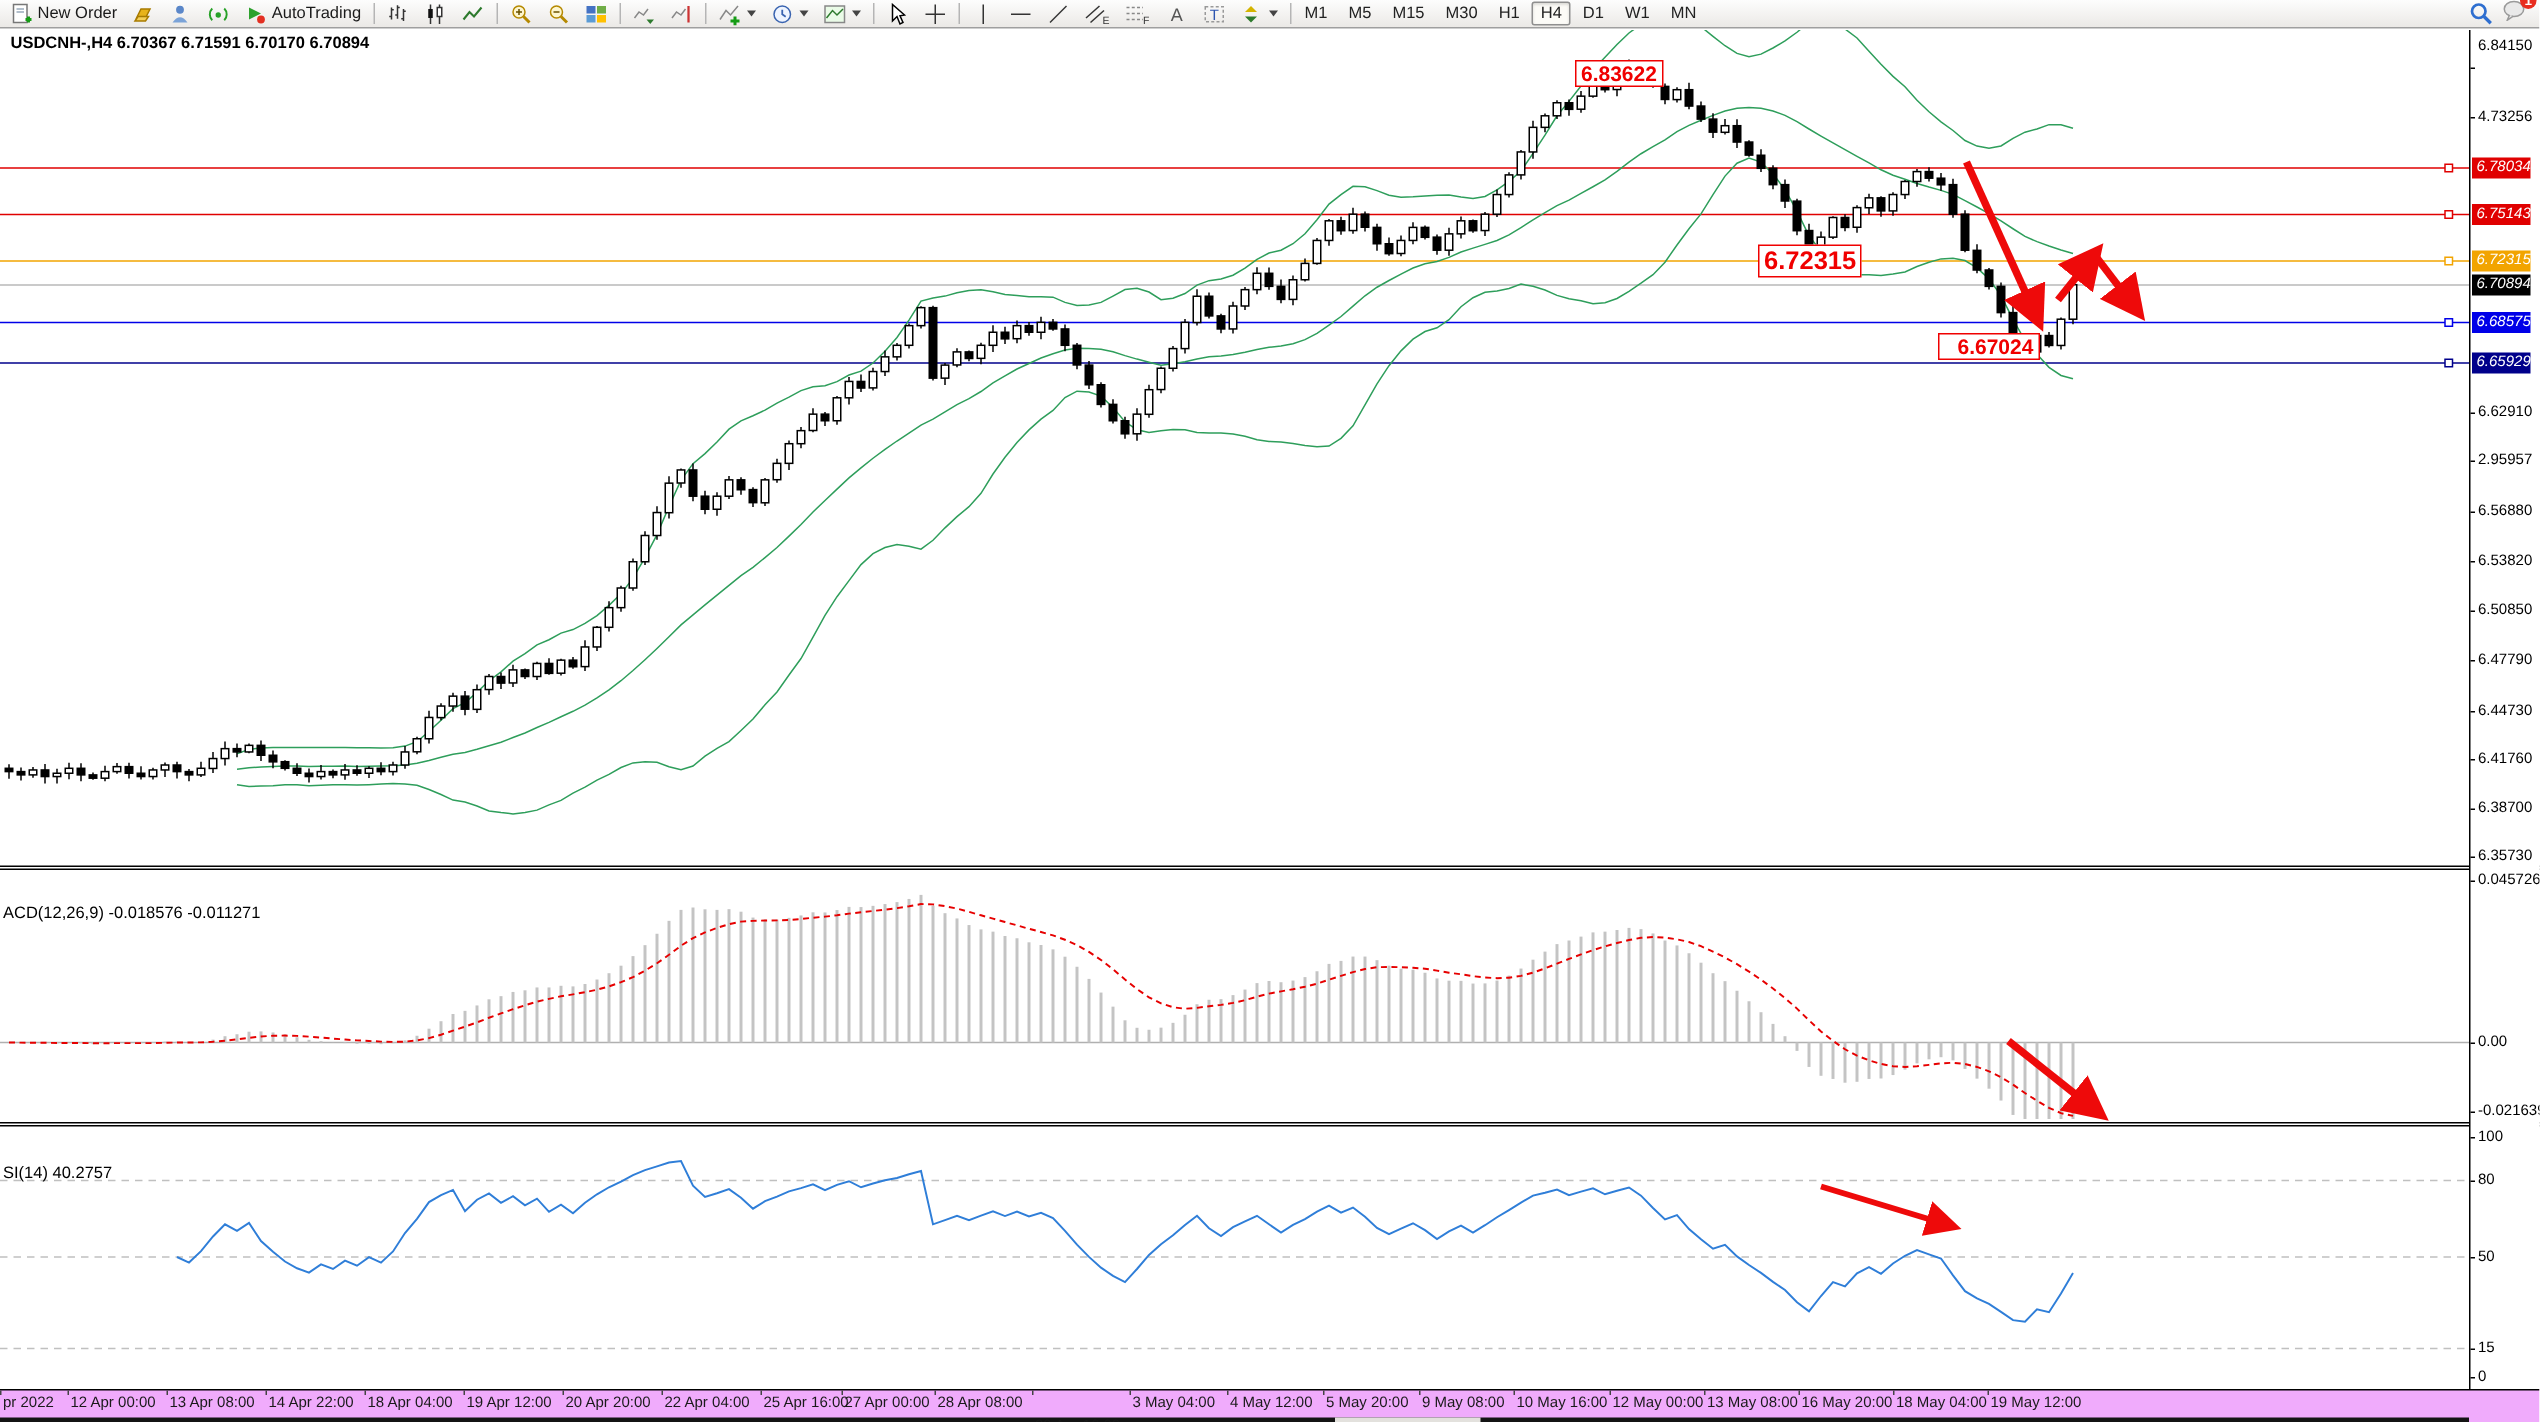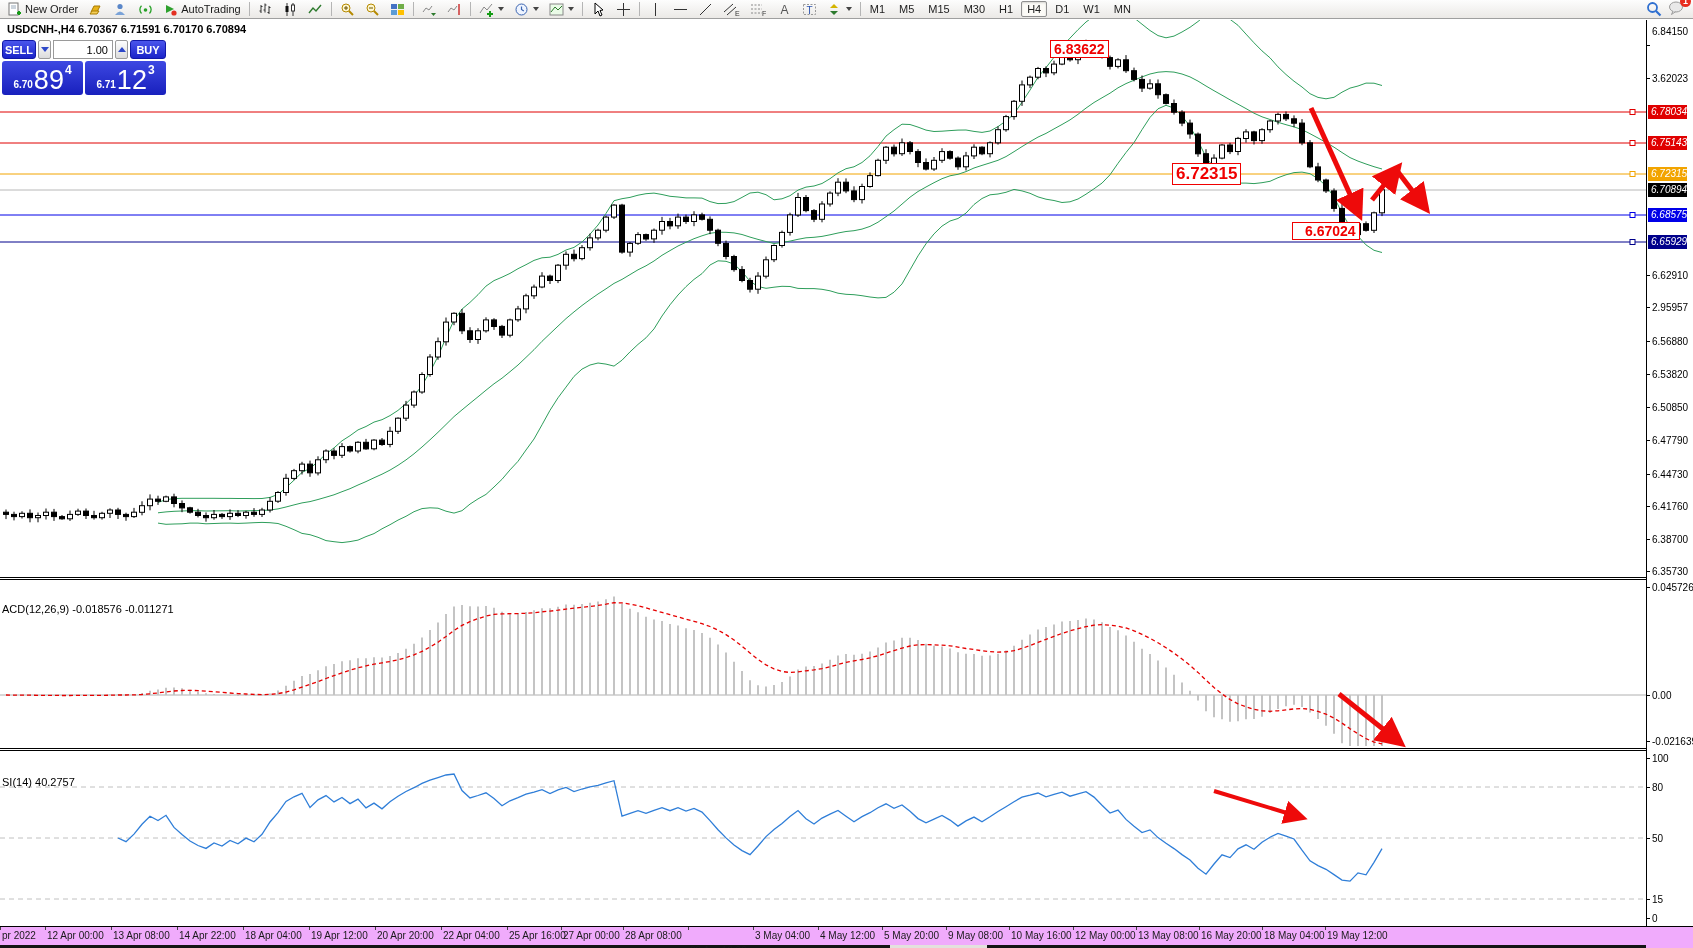--- a/index.html
+++ b/index.html
@@ -820,21 +820,21 @@
       <line x1="0" y1="87" x2="1646" y2="87" stroke="#c0c0c0" stroke-dasharray="5,4"></line>
       <line x1="0" y1="148" x2="1646" y2="148" stroke="#c0c0c0" stroke-dasharray="5,4"></line>
       <polyline points="118,87.0 126,90.7 134,83.1 142,73.3 150,65.2 158,69.5 166,64.3 174,76.4 182,83.5 190,90.0 198,94.5 206,97.4 214,91.9 222,95.0 230,89.4 238,92.8 246,87.1 254,90.8 262,83.3 270,71.0 278,61.6 286,50.4 294,45.8 302,42.3 310,56.5 318,48.8 326,44.6 334,50.9 342,46.5 350,52.6 358,48.1 366,56.9 374,52.1 382,57.8 390,50.8 398,45.2 406,40.5 414,36.7 422,32.4 430,29.1 438,26.6 446,24.0 454,23.0 462,39.5 470,46.9 478,44.5 486,41.8 494,47.5 502,54.8 510,49.8 518,46.7 526,43.2 534,41.1 542,38.6 550,42.5 558,38.9 566,36.5 574,40.5 582,38.0 590,35.8 598,34.3 606,31.8 614,29.7 622,65.2 630,62.4 638,59.6 646,62.4 654,59.4 662,56.6 670,59.7 678,56.7 686,60.0 694,57.5 702,61.1 710,69.6 718,78.8 726,86.9 734,94.1 742,99.6 750,103.7 758,95.0 766,85.6 774,78.5 782,72.5 790,65.6 798,59.5 806,67.8 814,73.0 822,67.1 830,63.2 838,59.5 846,65.2 854,70.7 862,65.6 870,61.7 878,56.7 886,52.8 894,57.4 902,54.0 910,60.2 918,67.6 926,71.8 934,68.1 942,64.5 950,69.1 958,75.1 966,69.9 974,66.1 982,70.8 990,65.8 998,60.5 1006,55.7 1014,50.7 1022,46.1 1030,44.2 1038,42.0 1046,45.8 1054,43.4 1062,41.2 1070,45.2 1078,42.8 1086,40.7 1094,46.1 1102,54.3 1110,62.0 1118,59.1 1126,68.4 1134,75.2 1142,81.5 1150,78.9 1158,86.6 1166,92.3 1174,97.6 1182,103.6 1190,109.0 1198,117.2 1206,123.2 1214,113.0 1222,103.8 1230,106.6 1238,97.9 1246,93.8 1254,98.2 1262,91.3 1270,86.2 1278,82.4 1286,85.2 1294,88.0 1302,99.2 1310,109.8 1318,114.6 1326,118.3 1334,123.6 1342,129.1 1350,130.1 1358,121.9 1366,123.8 1374,111.3 1382,97.7" fill="none" stroke="#2f7ed8" stroke-width="1.3"></polyline>
       <line x1="1214" y1="40" x2="1300" y2="66" stroke="#ee0a0a" stroke-width="4" marker-end="url(#ah3)"></line>
     </svg>
 
   <div class="axis-col" id="axis-col">
       <div class="tickmark" style="top: 25px;"></div>
       <div class="tick" style="top: 11px;">6.84150</div>
       <div class="tickmark" style="top: 58px;"></div>
-      <div class="tick" style="top: 58px;">3.62023</div>
+      <div class="tick" style="top: 58px;">4.73256</div>
       <div class="tickmark" style="top: 255px;"></div>
       <div class="tick" style="top: 255px;">6.62910</div>
       <div class="tickmark" style="top: 287px;"></div>
       <div class="tick" style="top: 287px;">2.95957</div>
       <div class="tickmark" style="top: 321px;"></div>
       <div class="tick" style="top: 321px;">6.56880</div>
       <div class="tickmark" style="top: 354px;"></div>
       <div class="tick" style="top: 354px;">6.53820</div>
       <div class="tickmark" style="top: 387px;"></div>
       <div class="tick" style="top: 387px;">6.50850</div>
@@ -869,45 +869,20 @@
       <div class="pricebox" style="top: 154px; background: rgb(242, 164, 0); color: rgb(255, 255, 255);">6.72315</div>
       <div class="pricebox" style="top: 170px; background: rgb(0, 0, 0); color: rgb(255, 255, 255);">6.70894</div>
       <div class="pricebox" style="top: 195px; background: rgb(0, 0, 232); color: rgb(255, 255, 255);">6.68575</div>
       <div class="pricebox" style="top: 222px; background: rgb(0, 0, 139); color: rgb(255, 255, 255);">6.65929</div>
     </div>
 
   <div class="chart-title">USDCNH-,H4  6.70367 6.71591 6.70170 6.70894</div>
   <div class="ind-label" style="top:583px;">ACD(12,26,9) -0.018576 -0.011271</div>
   <div class="ind-label" style="top:756px;">SI(14) 40.2757</div>
 
-  <div class="trade-panel">
-    <div class="tp-row1">
-      <div class="btn-blue sellbtn">SELL</div>
-      <div class="spin">
-          <span class="tri-dn"></span>
-        </div>
-      <input class="lot-input" value="1.00" style="">
-      <div class="spin">
-          <span class="tri-up"></span>
-        </div>
-      <div class="btn-blue buybtn">BUY</div>
-    </div>
-    <div class="tp-row2">
-      <div class="pricecell">
-        <span class="p-small">6.70</span>
-        <span class="p-big">89</span>
-        <span class="p-sup">4</span>
-      </div>
-      <div class="pricecell">
-        <span class="p-small">6.71</span>
-        <span class="p-big">12</span>
-        <span class="p-sup">3</span>
-      </div>
-    </div>
-  </div>
 
   <div id="annos">
       <div class="anno" style="left: 1050px; top: 20px; font-size: 14px;">6.83622</div>
       <div class="anno" style="left: 1172px; top: 143px; font-size: 17px;">6.72315</div>
       <div class="anno" style="left: 1292px; top: 202px; font-size: 14px; padding-left: 12px;">6.67024</div>
     </div>
 
   <div class="date-axis" id="date-axis">
     <div class="hscroll">
       <div class="hthumb"></div>

